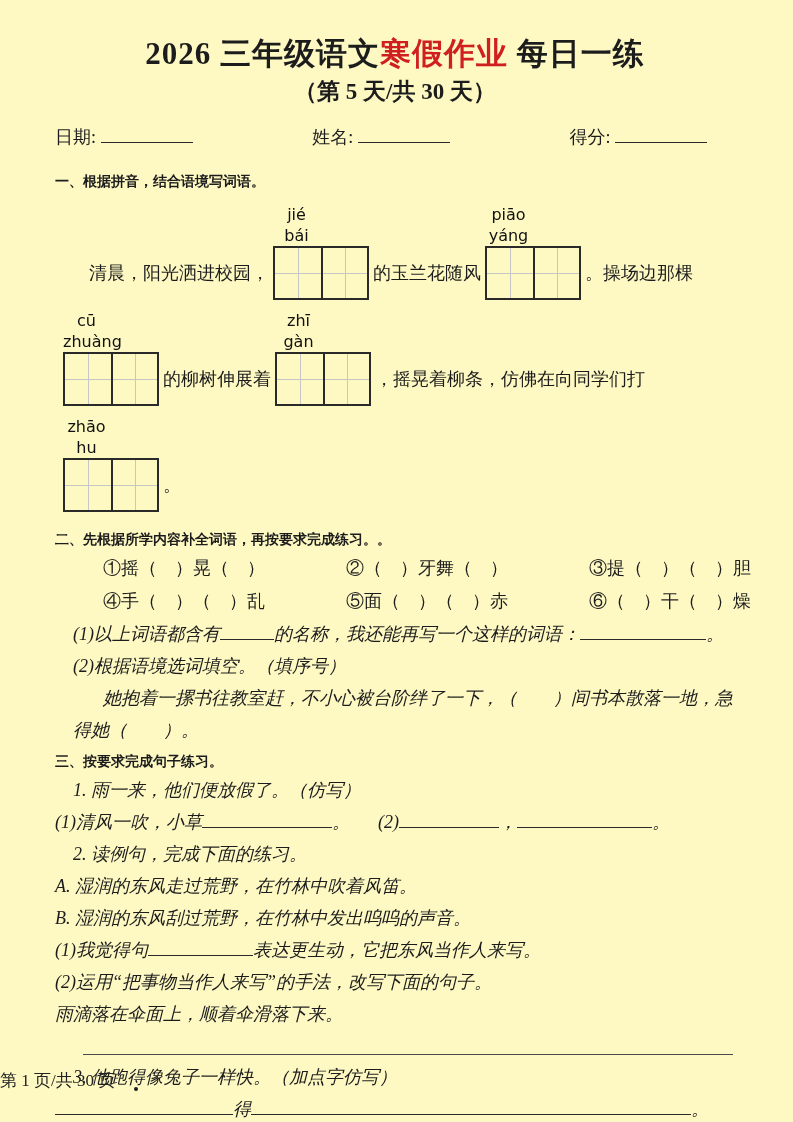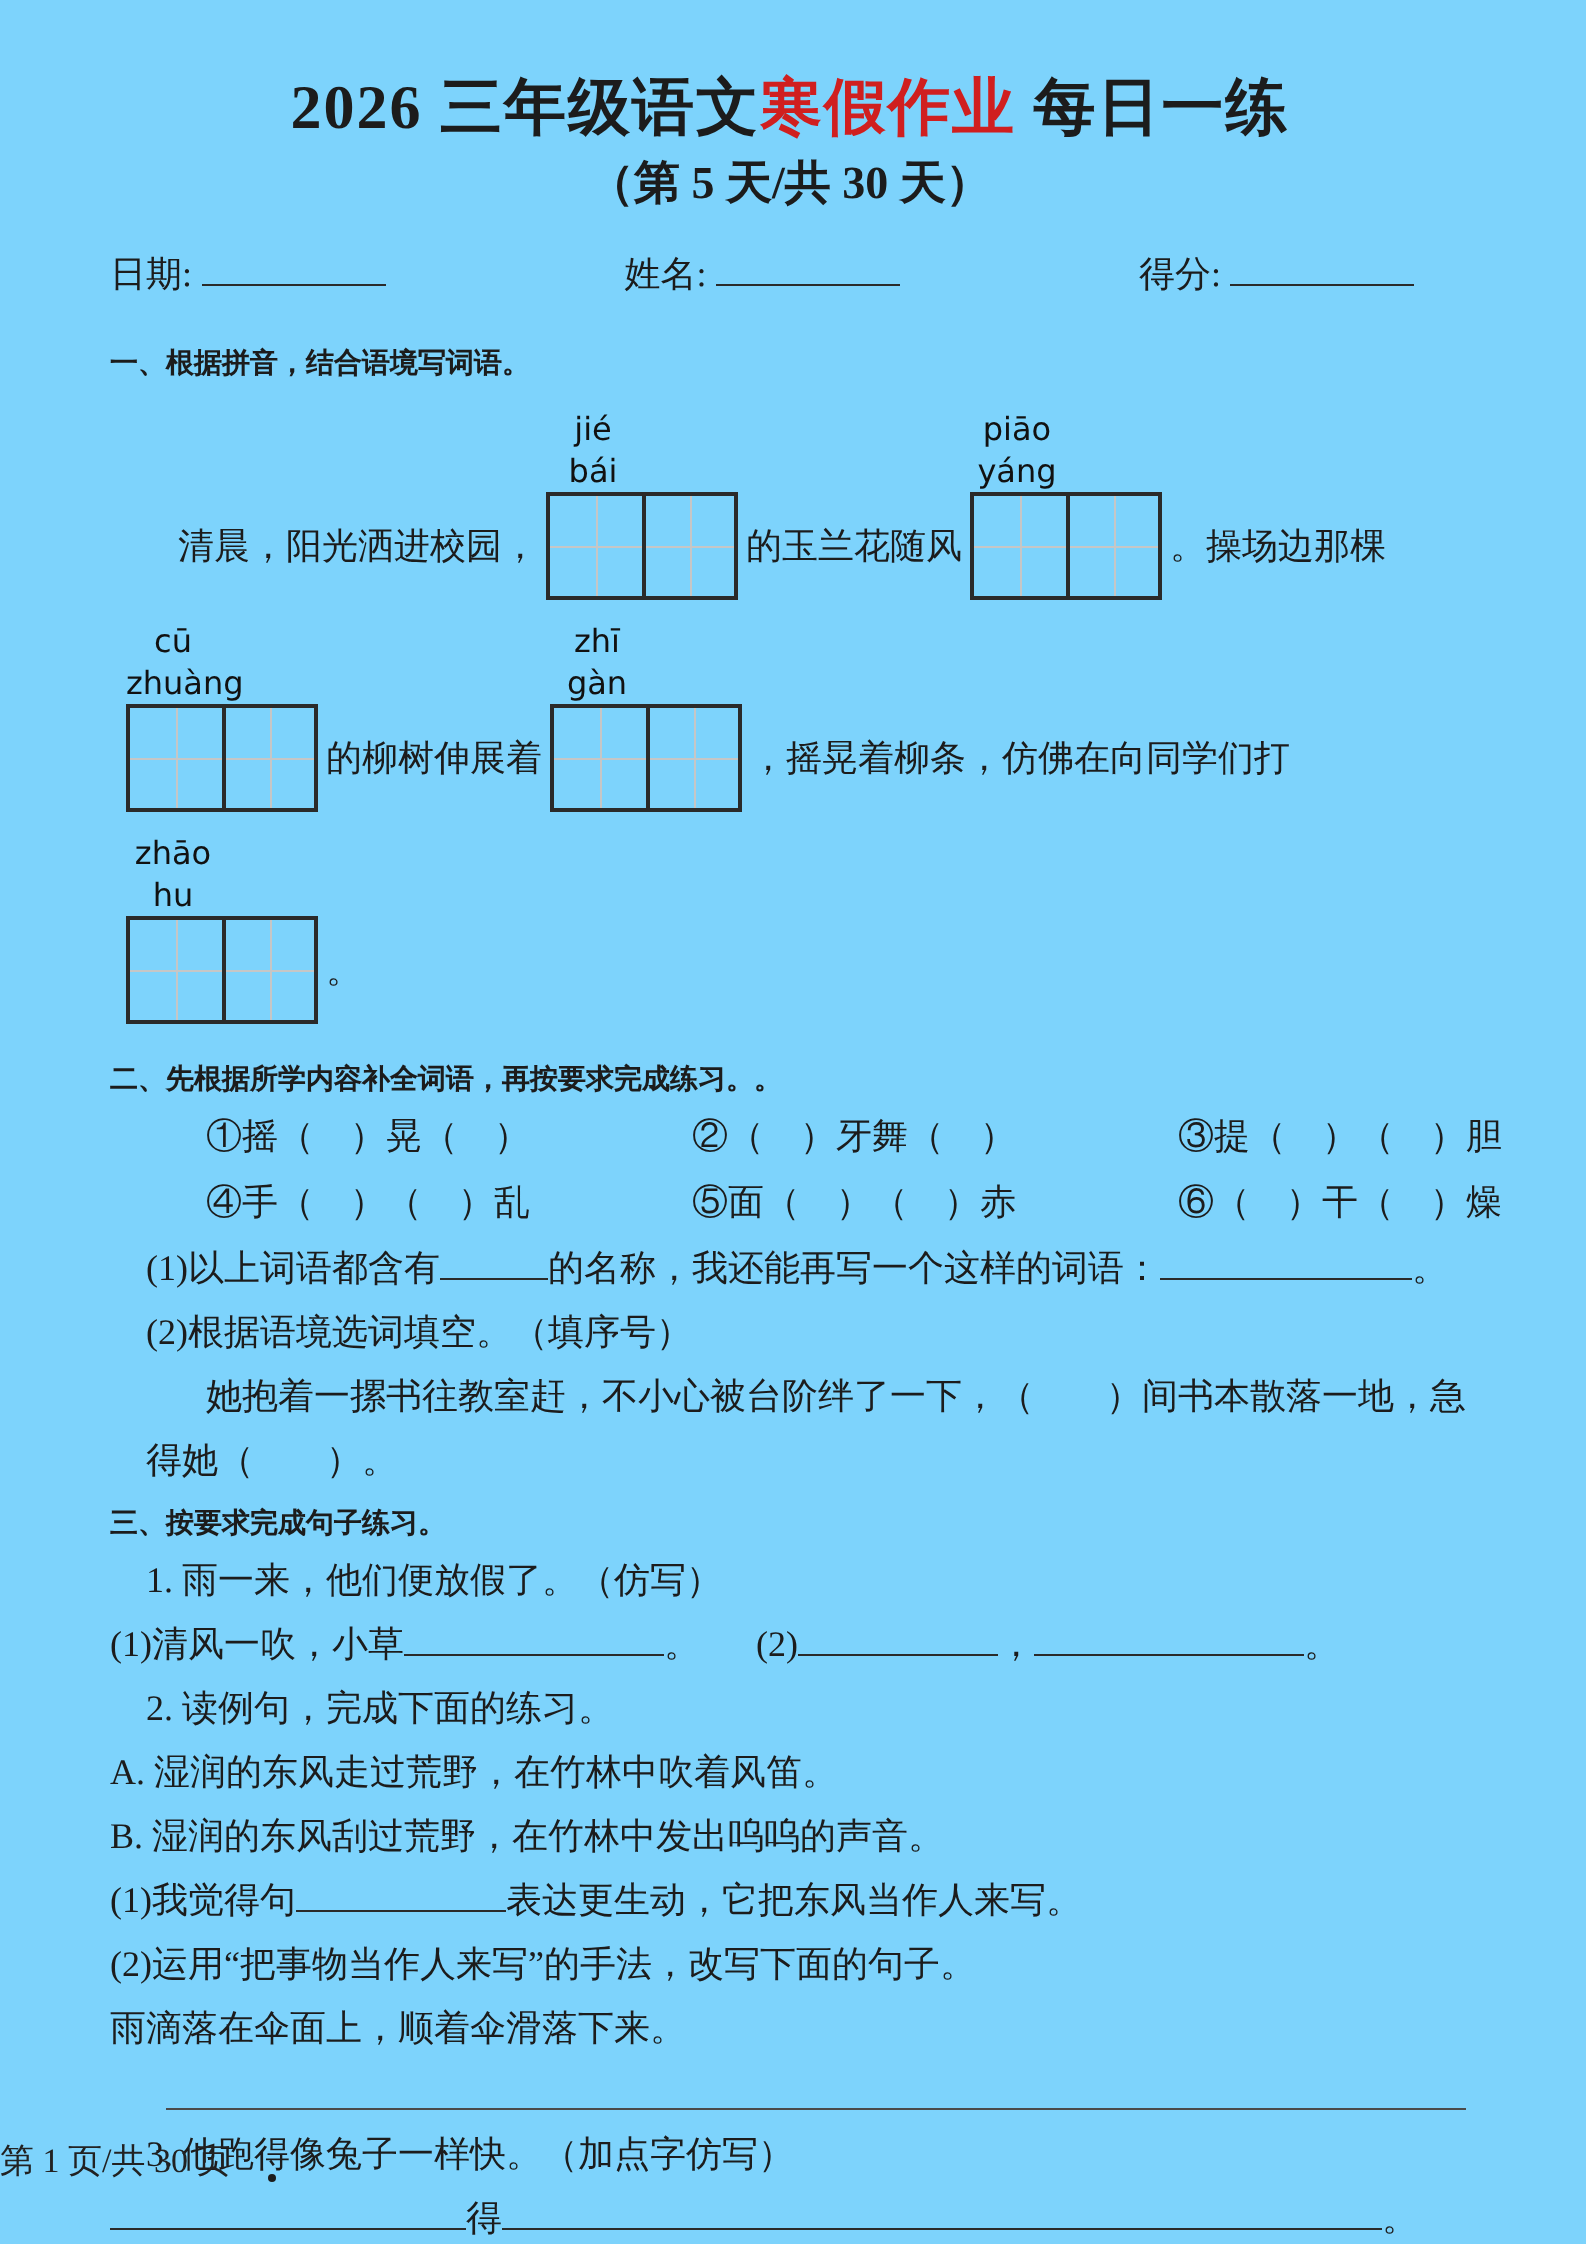--- a/index.html
+++ b/index.html
@@ -1,19 +1,19 @@
 <!DOCTYPE html>
 <html><head>
 <meta charset="utf-8">
 <style>
   * { box-sizing: border-box; }
   html, body { margin: 0; padding: 0; background: #ffffff; }
   .page {
     width: 793px; height: 1122px; position: relative; margin: 0 auto;
-    background: #7dd3fc; color: #1c1c1c;
+    background: #fef9c3; color: #1c1c1c;
     font-family: "Liberation Serif", "DejaVu Serif", serif;
     padding: 34px 58px 0 55px; overflow: hidden;
   }
   
   .title { text-align: center; font-size: 31px; font-weight: bold; letter-spacing: 1px; line-height: 40px; }
   .title .hl { color: #d01f1f; }
   .subtitle { text-align: center; font-size: 23px; font-weight: bold; line-height: 32px; margin-top: 2px; }
   .info-row { display: flex; justify-content: space-between; margin-top: 16px; font-size: 18px; line-height: 26px; padding-right: 28px; }
   .info-field { white-space: nowrap; }
   .bl { display: inline-block; border-bottom: 1.5px solid #2a2a2a; height: 15px; vertical-align: baseline; }
@@ -43,21 +43,21 @@
   .box-cell + .box-cell { border-left: 2px solid #2a2a2a; }
   .box-cell::before {
     content: ""; position: absolute; left: 50%; top: 0; bottom: 0;
     border-left: 1px solid #c6c6c6;
   }
   .box-cell::after {
     content: ""; position: absolute; top: 50%; left: 0; right: 0;
     border-top: 1px solid #c6c6c6;
   }
   
-  .line { font-size: 18px; line-height: 32px; white-space: nowrap; }
+  .line { font-size: 18px; line-height: 32px; white-space: nowrap; font-style: italic; }
   .idiom-row { display: flex; margin-left: 48px; width: 648px; justify-content: space-between; font-size: 18px; line-height: 33px; }
   .ind1 { margin-left: 18px; }   
   .ind2 { margin-left: 48px; }   
   .ind3 { }   
   .sp28 { display: inline-block; width: 28px; }
   .answer-rule { border-bottom: 1.5px solid #4a4a4a; width: 650px; margin: 24px 0 6px 28px; height: 1px; }
   .dotted { position: relative; }
   .dotted::after {
     content: ""; position: absolute; left: 50%; bottom: -4px; transform: translateX(-50%);
     width: 4px; height: 4px; border-radius: 50%; background: #1c1c1c;

